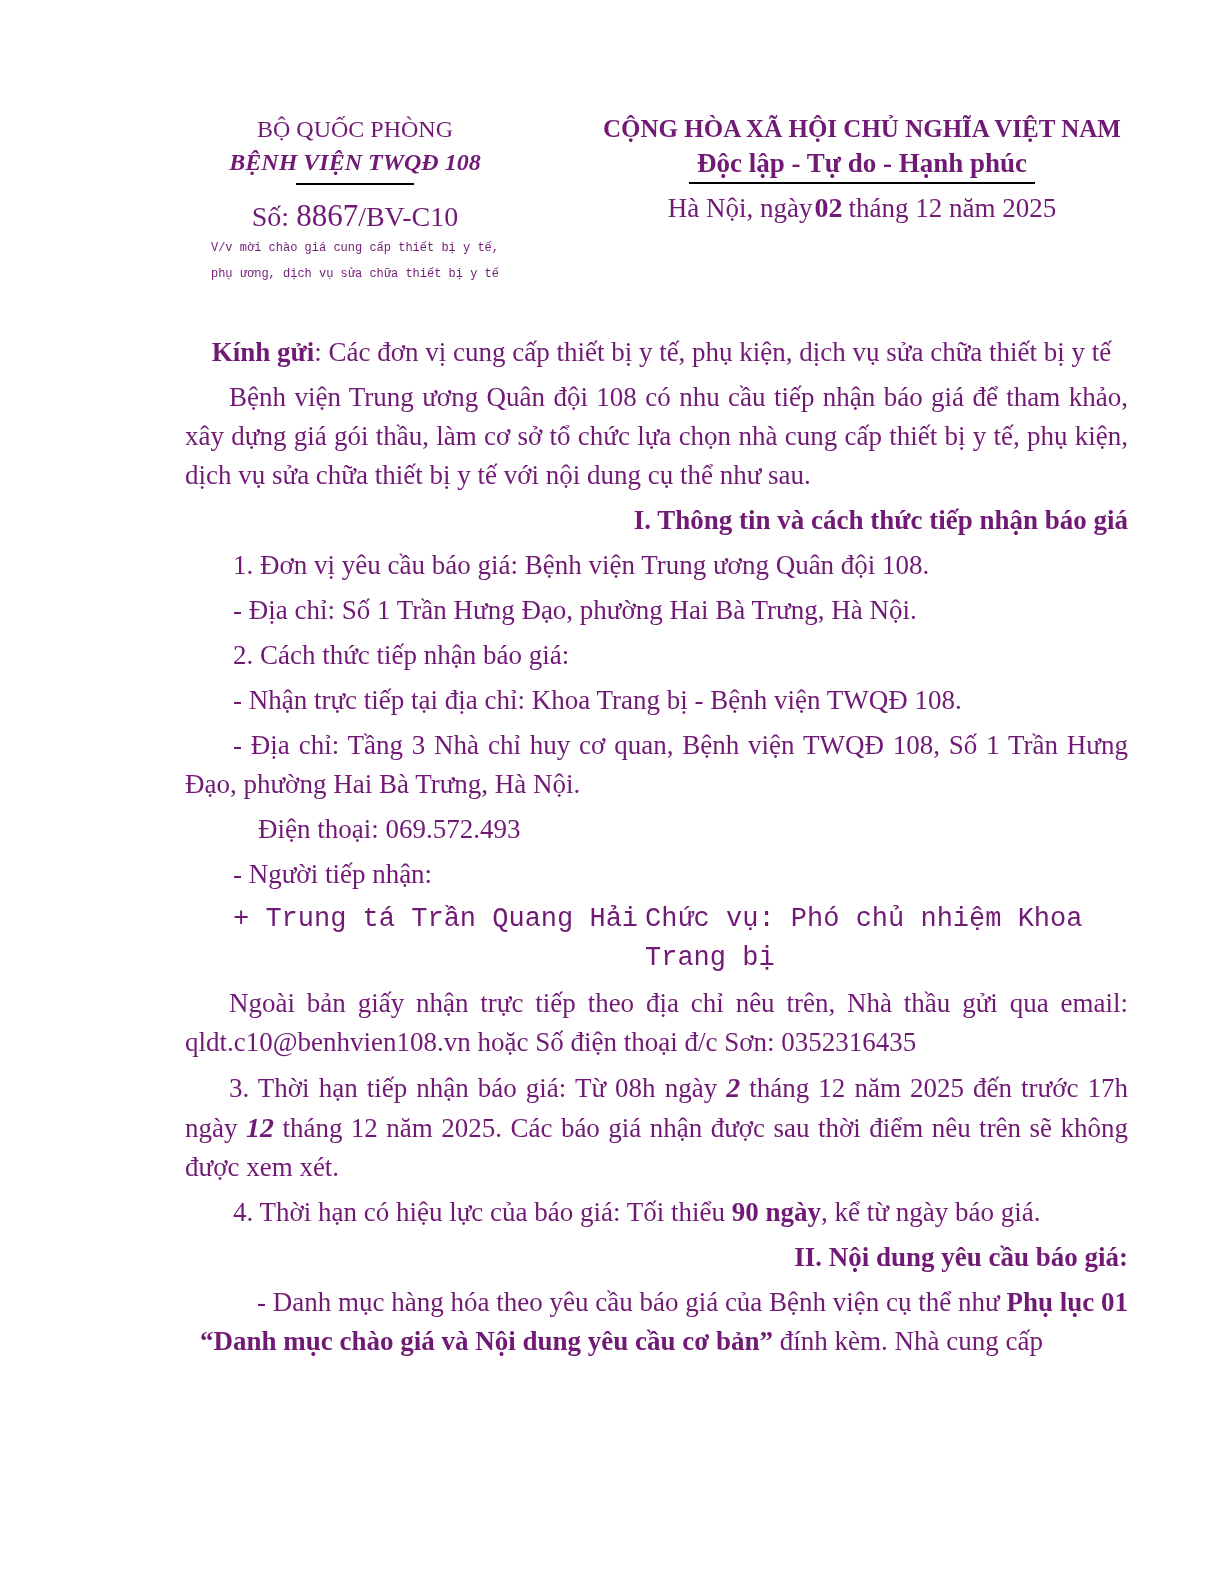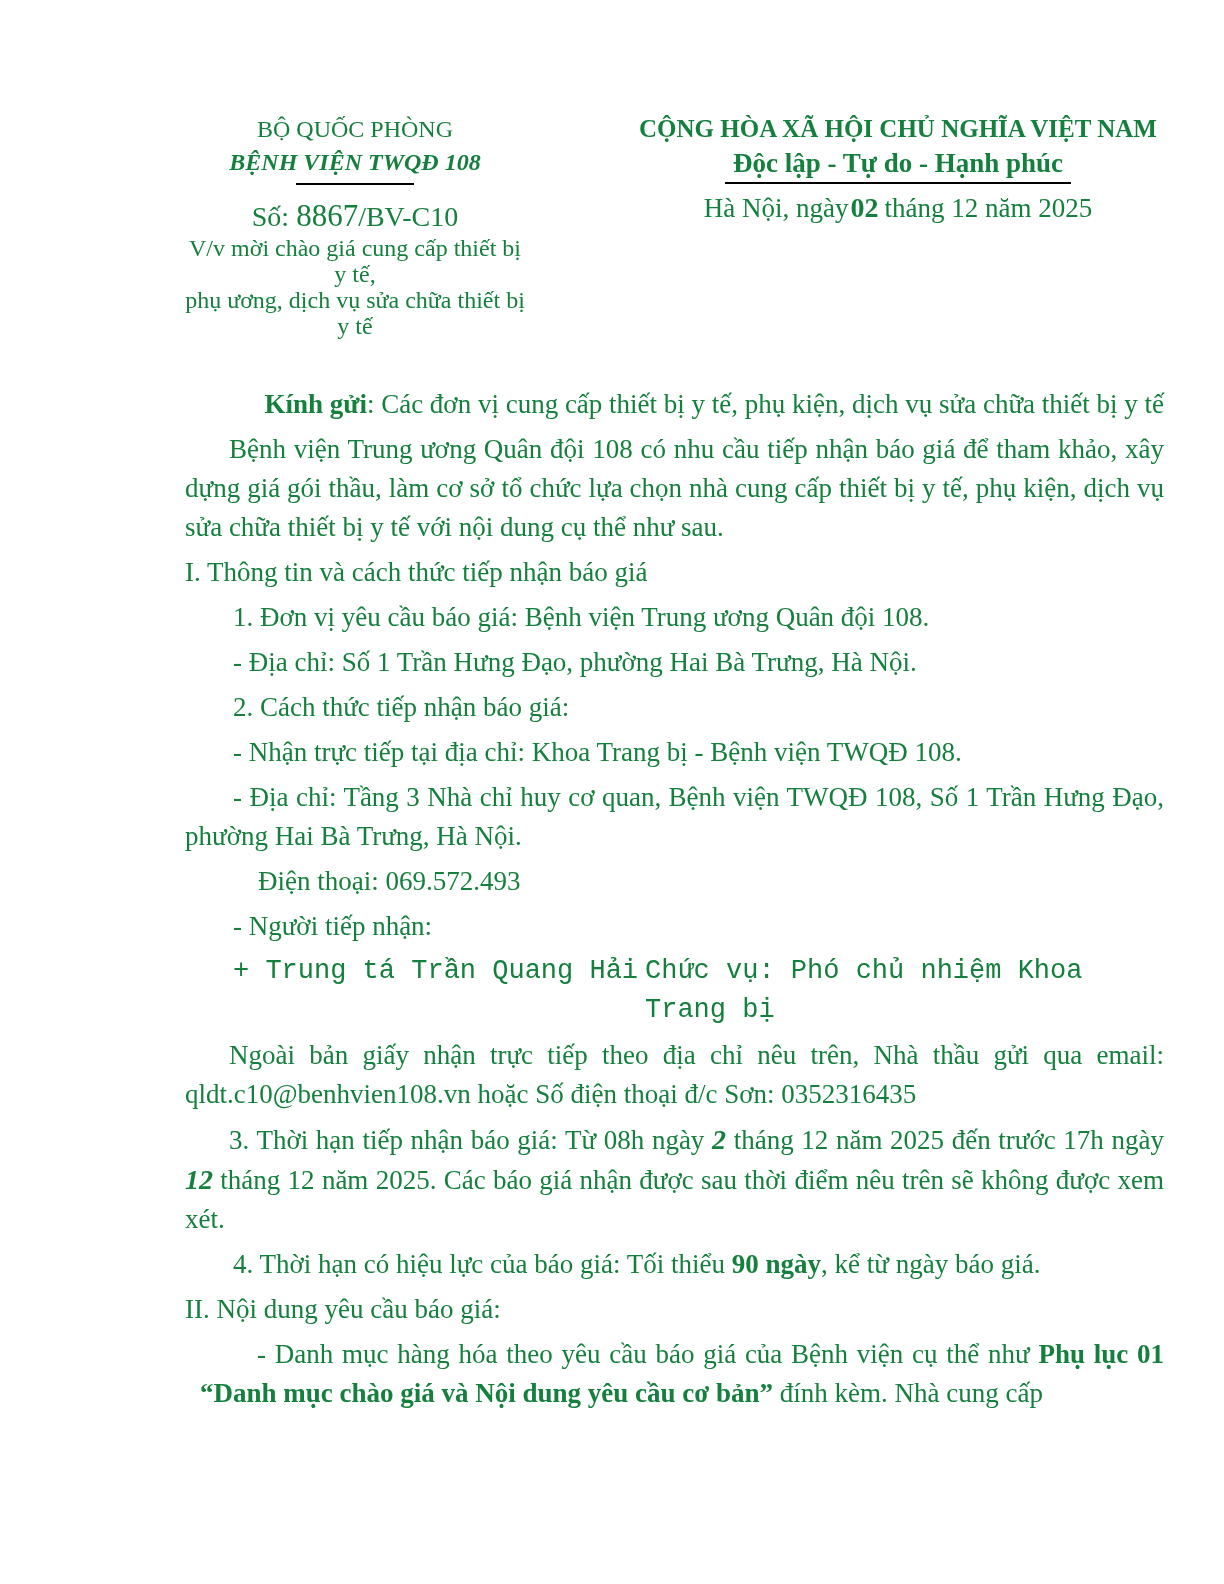--- a/index.html
+++ b/index.html
@@ -1,45 +1,45 @@
 <!DOCTYPE html>
 <html><head>
 <meta charset="utf-8">
 <style>
   html,body { margin:0; padding:0; background:#e8e8e8; }
   .page {
     width:1224px; height:1584px; margin:0 auto; background:#ffffff;
-    font-family:"Liberation Serif","DejaVu Serif",serif; color:#15803d;
-    box-sizing:border-box; padding:112px 60px 60px 185px; overflow:hidden;
+    font-family:"Liberation Serif","DejaVu Serif",serif; color:#701a75;
+    box-sizing:border-box; padding:112px 96px 60px 185px; overflow:hidden;
   }
   
   .header { display:flex; justify-content:space-between; align-items:flex-start; }
   .header-col { text-align:center; }
   .header-left  { width:340px; }
   .header-right { width:532px; }
   .org-parent { font-size:24px; line-height:34px; }
   .org-name   { font-size:24px; font-weight:bold; line-height:32px;font-style:italic; }
   .rule-left  { width:118px; height:2px; background:#000; margin:5px auto 13px auto; }
   .doc-number { font-size:28px; line-height:36px; margin-top:1px; }
   .doc-number .num { font-size:31px; }
   .doc-number .suffix { }
-  .subject { font-size:24px; line-height:26px; }
+  .subject { font-size:12px; line-height:26px;font-family:Liberation Mono, monospace; }
   .motto1 { font-size:25px; font-weight:bold; line-height:34px; white-space:nowrap; }
   .motto2-wrap { line-height:30px; margin-top:2px; }
   .motto2 { display:inline-block; font-size:27px; font-weight:bold;
             border-bottom:2.5px solid #000; padding:0 8px 4px 8px; }
   .place-date { font-size:27px; margin-top:8px; white-space:nowrap;text-align:center; }
   .date-day { font-weight:bold; margin:0 6px 0 2px; font-size:28px; }
   
   .doc-body { margin-top:46px; font-size:27px; line-height:39px; text-align:justify; }
   .doc-body p { margin:6px 0 0 0; }
-  .salutation { text-align:right; white-space:nowrap; text-indent:10px; margin-bottom:22px; }
+  .salutation { text-align:center; white-space:nowrap; text-indent:10px; margin-bottom:22px; }
   .salutation .lbl { font-weight:bold; }
   .indent { text-indent:44px; }
-  .heading { font-weight:normal; text-align:left; }
+  .heading { font-weight:bold; text-align:right; }
   .item { text-indent:48px; text-align:left; }
   .item-wrap { text-indent:48px; }
   .phone-line { text-indent:73px; text-align:left; }
   .contact-row { display:flex; padding-left:48px; margin-top:6px; text-align:left;font-family:Liberation Mono, monospace; }
   .contact-name { flex:0 0 412px; }
   .contact-role { flex:1 1 auto; }
   .sub-heading { font-weight:bold; text-align:left; padding-left:33px; }
   .hanging { padding-left:15px; text-indent:57px; }
   .b { font-weight:bold; }
   .inserted { font-weight:bold; font-style:italic; font-size:28px; }

